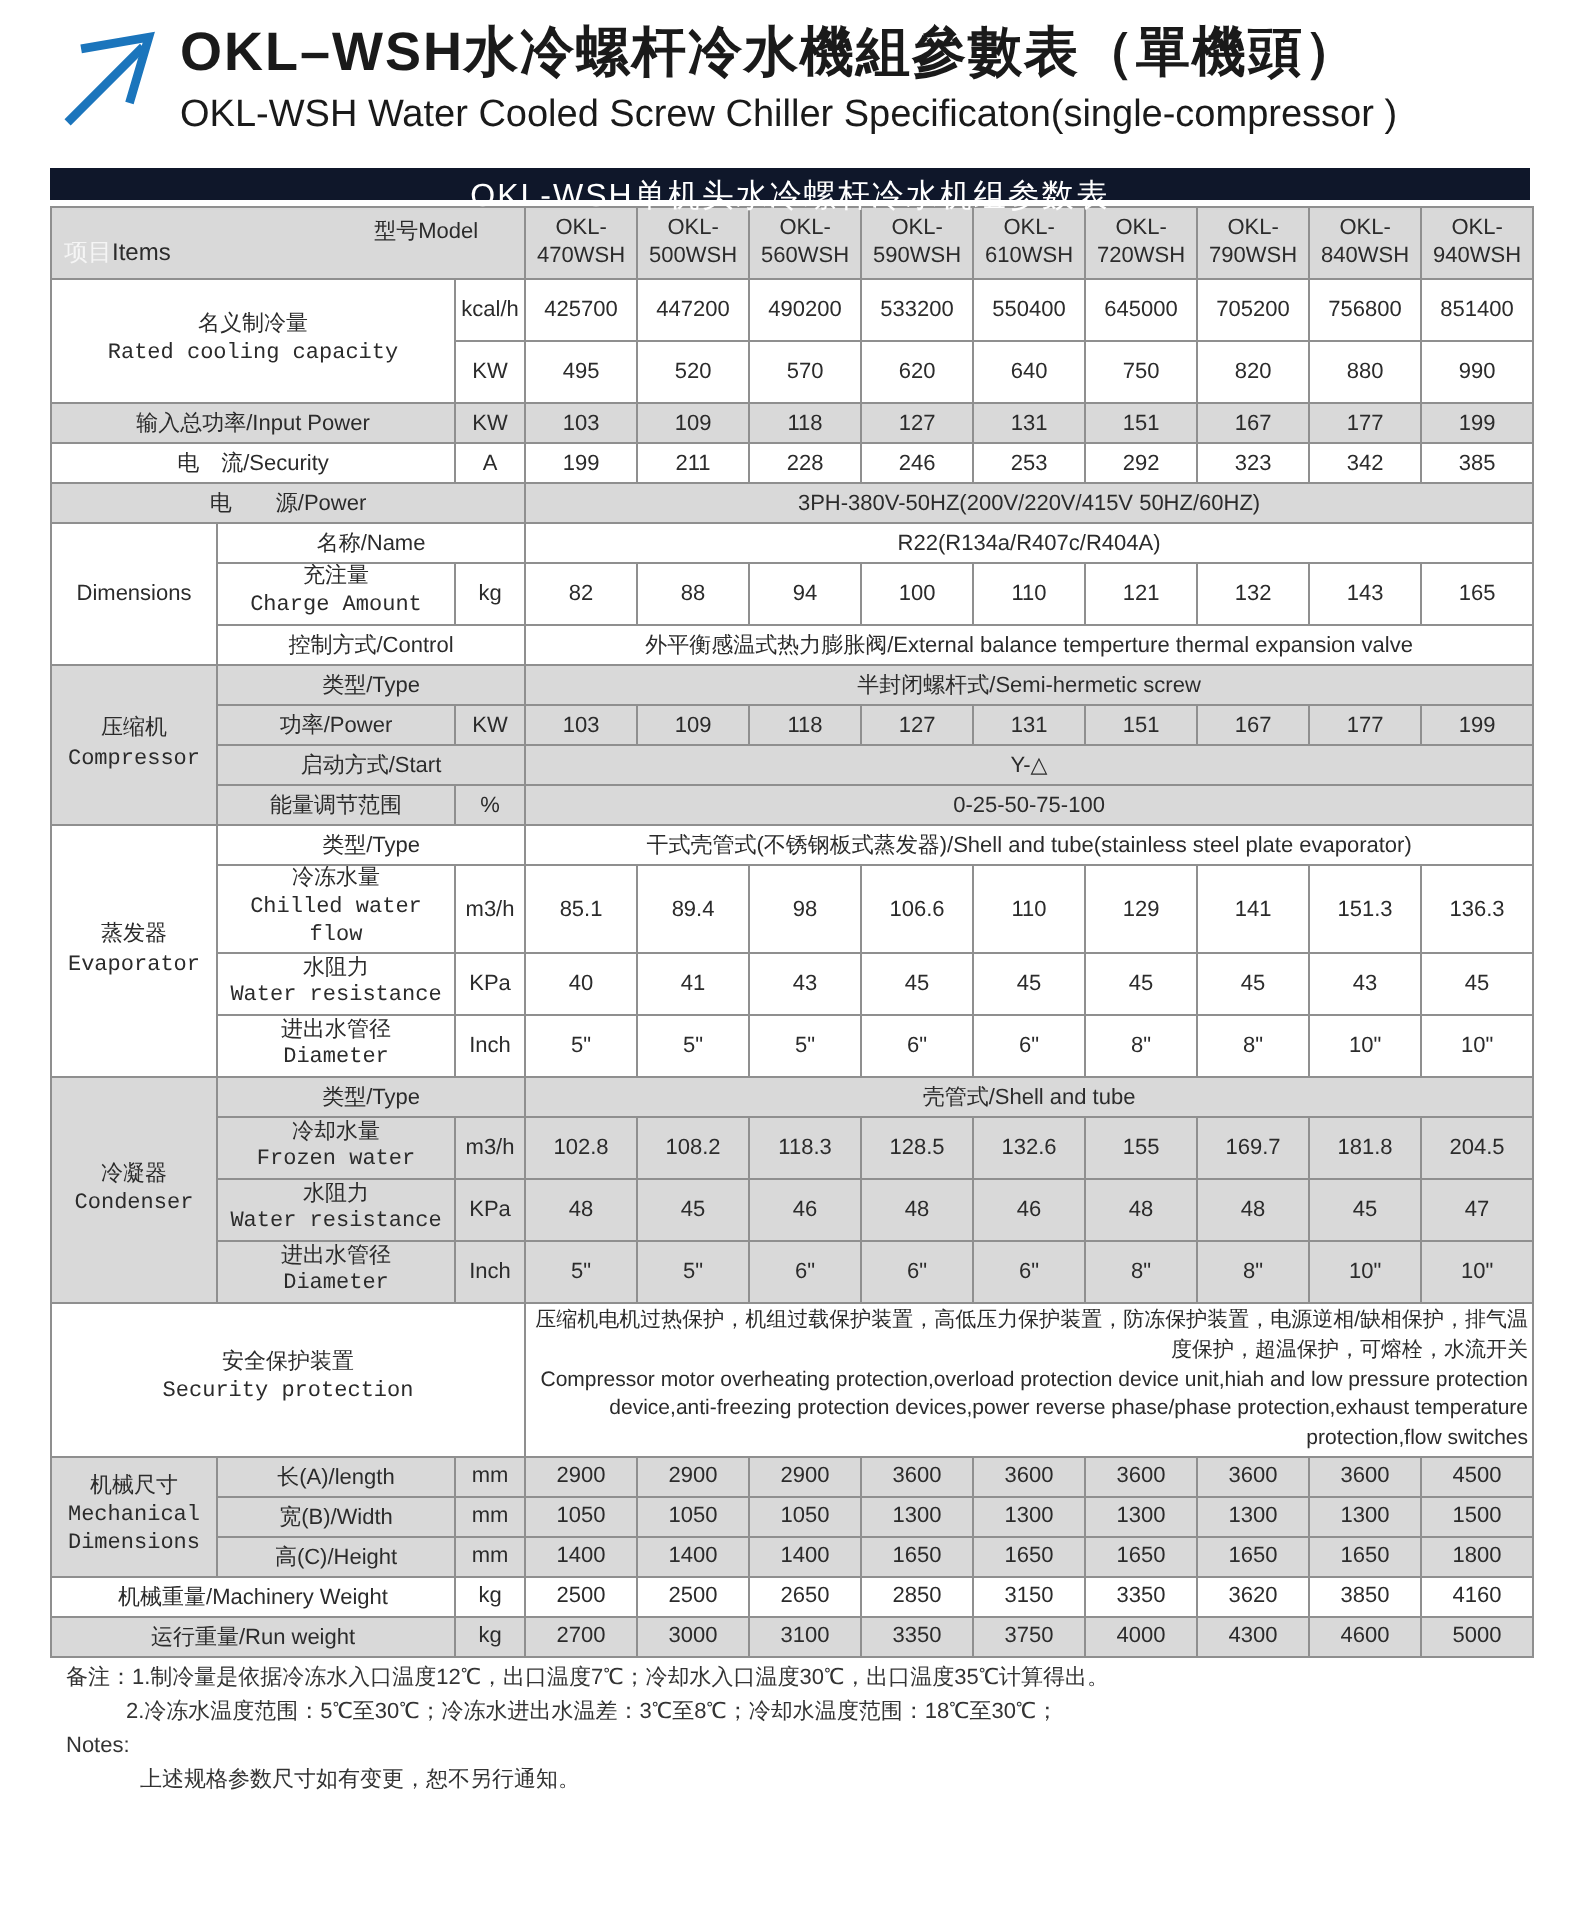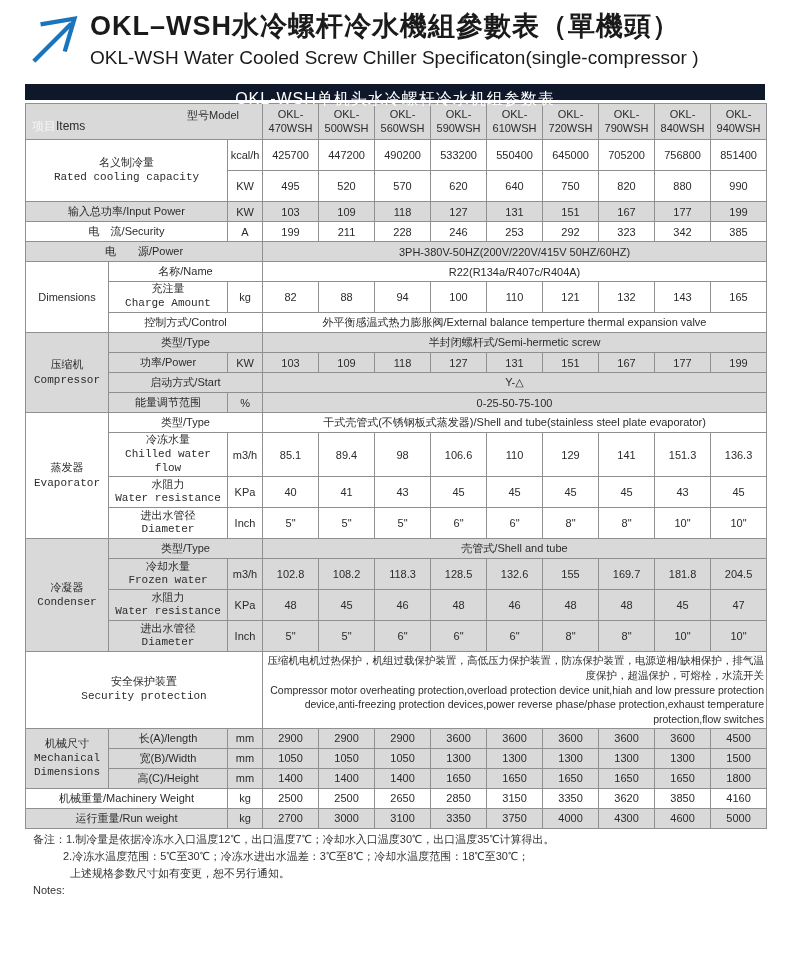--- a/index.html
+++ b/index.html
@@ -400,15 +400,15 @@
         <td>4300</td>
         <td>4600</td>
         <td>5000</td>
       </tr>
 </tbody>
   </table>
 
 <div class="notes">
   <div class="note">备注：1.制冷量是依据冷冻水入口温度12℃，出口温度7℃；冷却水入口温度30℃，出口温度35℃计算得出。</div>
   <div class="note in1">2.冷冻水温度范围：5℃至30℃；冷冻水进出水温差：3℃至8℃；冷却水温度范围：18℃至30℃；</div>
+  <div class="note">Notes:</div>
   <div class="note in2">上述规格参数尺寸如有变更，恕不另行通知。</div>
-  <div class="note">Notes:</div>
 </div>
 
 </body></html>

